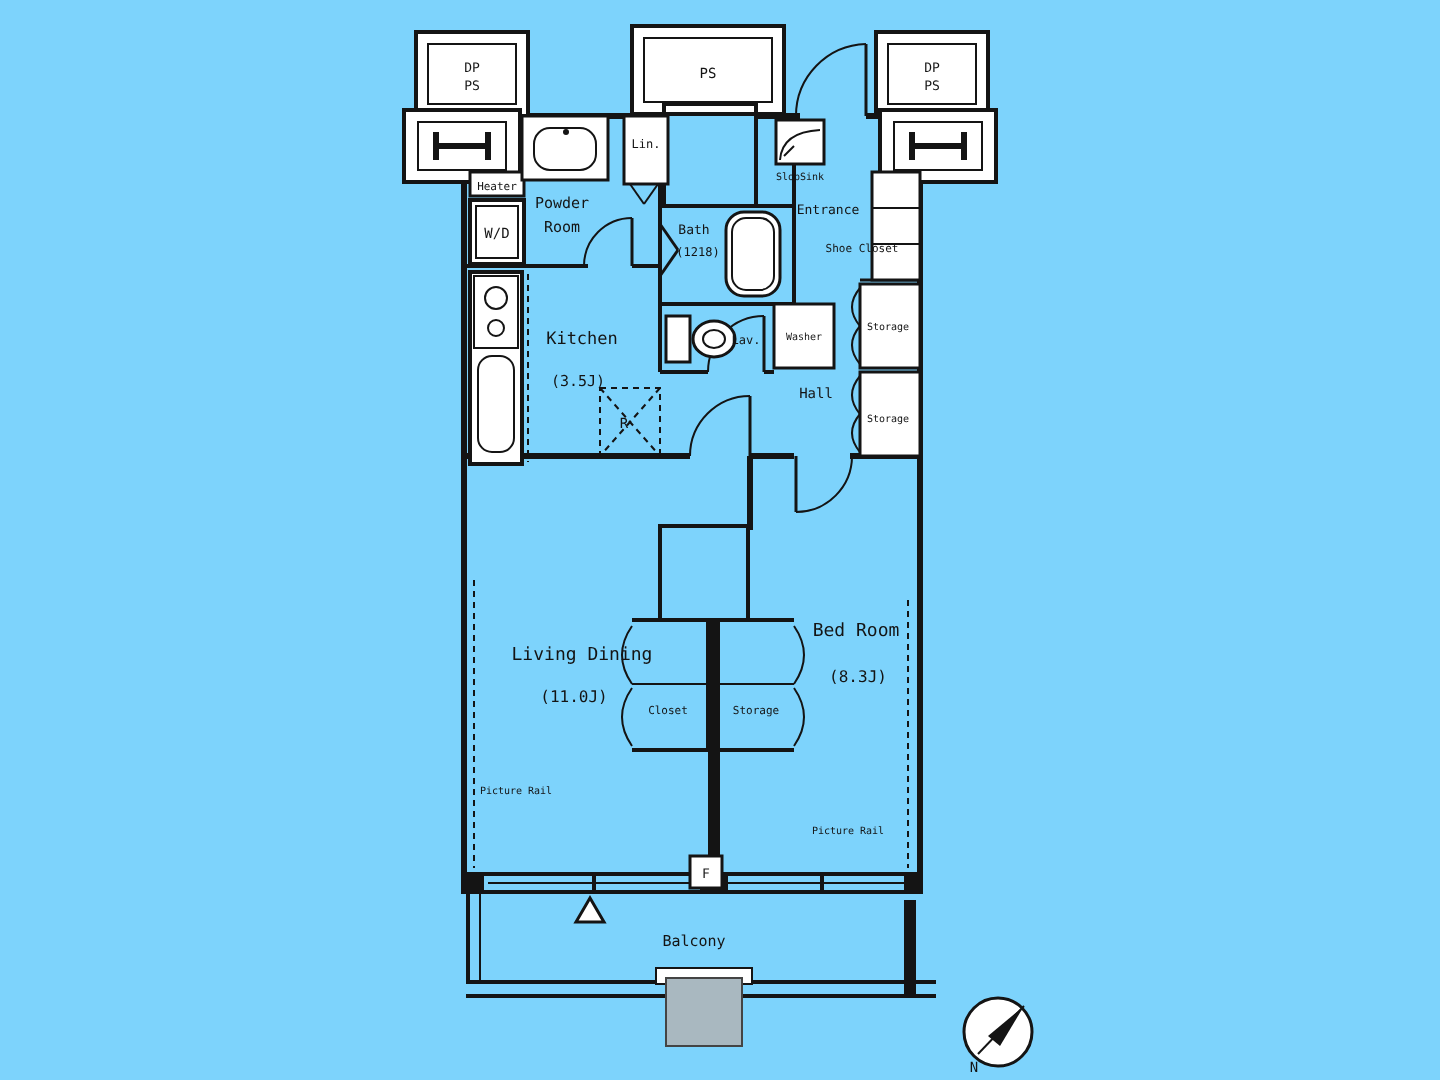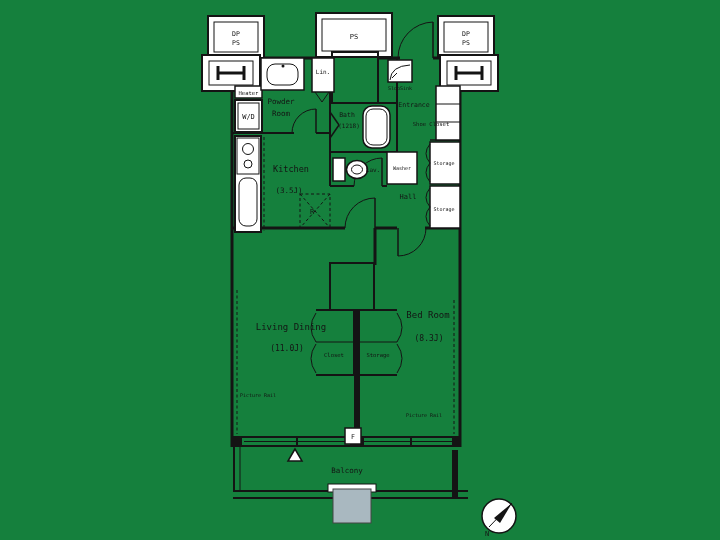--- a/index.html
+++ b/index.html
@@ -1,16 +1,16 @@
 <!DOCTYPE html>
 <html><head>
 <meta charset="utf-8">
 <style>
   html,body{margin:0;padding:0;background:#fff;}
-  .stage{position:relative;width:720px;height:540px;background:#15803d;overflow:hidden;
+  .stage{position:relative;width:720px;height:540px;background:#7dd3fc;overflow:hidden;
          font-family:"DejaVu Sans Mono", monospace;}
   svg text{font-family:"DejaVu Sans Mono", monospace;fill:#141414;text-anchor:middle;}
   svg .w3{stroke:#141414;stroke-width:3;fill:none;}
   svg .w2{stroke:#141414;stroke-width:2;fill:none;}
   svg .w15{stroke:#141414;stroke-width:1.5;fill:none;}
   svg .w1{stroke:#141414;stroke-width:1;fill:none;}
   svg .wf{fill:#ffffff;}
   svg .dash{stroke-dasharray:3 2.5;}
   svg .solid{fill:#141414;stroke:none;}
 </style>

